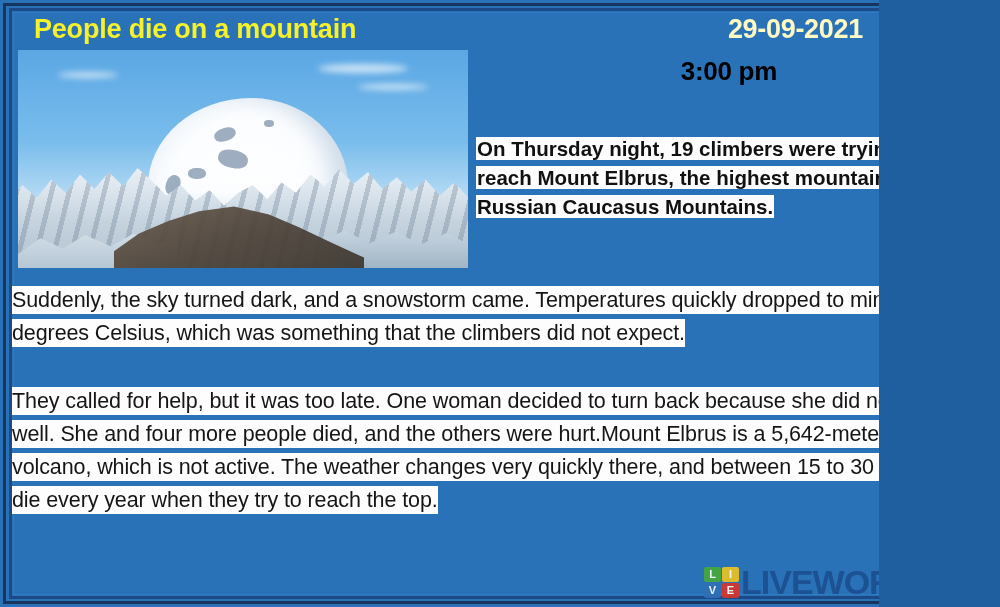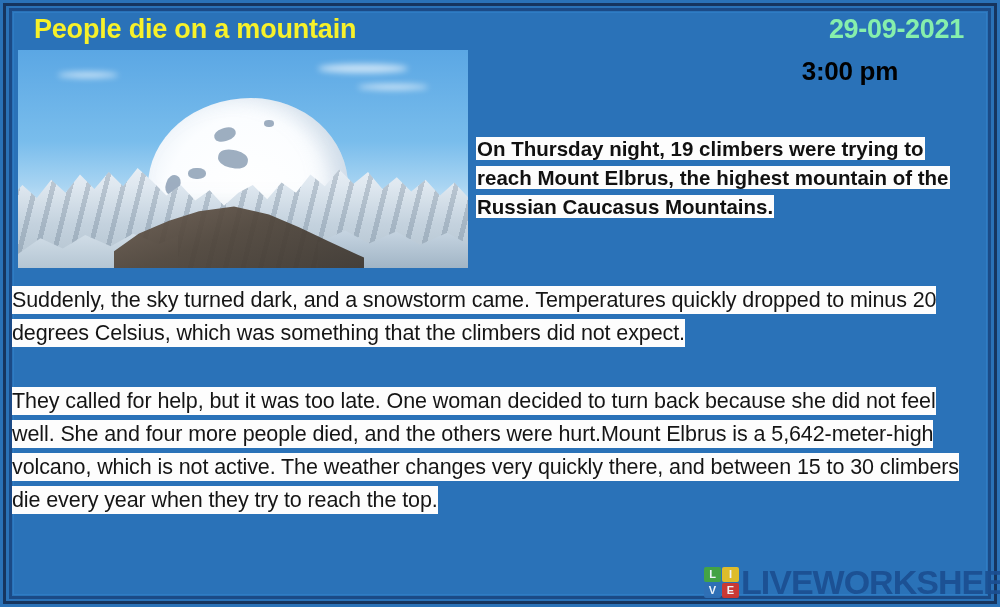--- a/index.html
+++ b/index.html
@@ -6,21 +6,21 @@
     margin: 0;
     padding: 0;
     background: #1f5fa0;
   }
   body {
     font-family: "Liberation Sans", sans-serif;
   }
 
   .worksheet {
     position: relative;
-    width: 1000px;
+    width: 879px;
     height: 607px;
     background: #2a72b8;
     box-sizing: border-box;
     overflow: hidden;
   }
 
   
   .frame-outer {
     position: absolute;
     left: 3px; top: 3px;
@@ -52,25 +52,25 @@
     left: 34px;
     top: 14px;
     font-size: 27px;
     font-weight: bold;
     color: #f7f12a;
     letter-spacing: -0.2px;
     white-space: nowrap;
   }
   .date-stamp {
     position: absolute;
-    right: 36px;
+    right: 16px;
     top: 14px;
     font-size: 27px;
     font-weight: bold;
-    color: #86efac;
+    color: #fef9c3;
     letter-spacing: -0.3px;
     white-space: nowrap;
   }
   .time-stamp {
     position: absolute;
     right: 102px;
     top: 56px;
     font-size: 26px;
     font-weight: bold;
     color: #000000;

